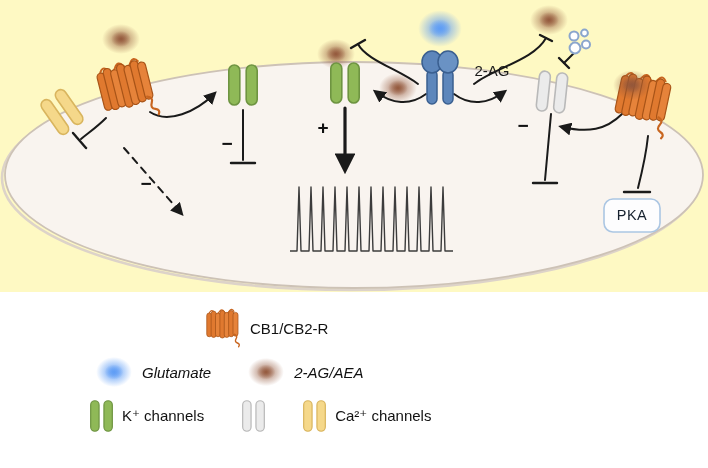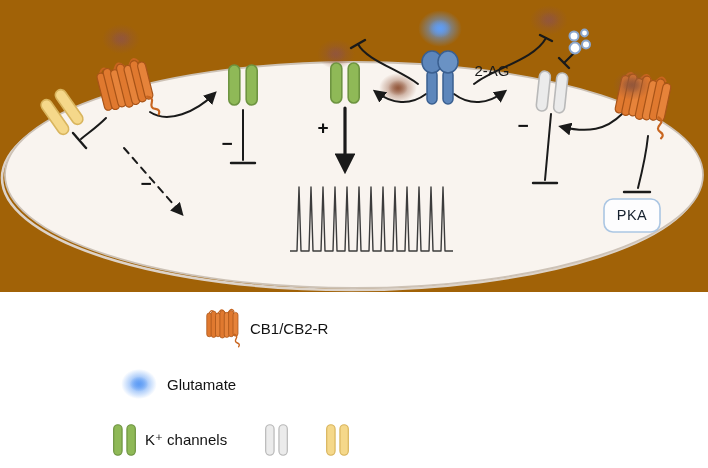--- a/index.html
+++ b/index.html
@@ -1,41 +1,41 @@
 <!DOCTYPE html>
 <html><head>
 <meta charset="utf-8">
 <style>
   html,body{margin:0;padding:0;background:#fff;}
   body{font-family:"Liberation Sans","DejaVu Sans",sans-serif;color:#111;}
-  .stage{position:relative;width:708px;height:468px;background:#a16207;overflow:hidden;text-align:right;}
+  .stage{position:relative;width:708px;height:468px;background:#fef9c3;overflow:hidden;text-align:right;}
   .diagram{position:absolute;top:0;left:0;width:708px;height:292px;}
   
   .cell{fill:#f9f4ef;stroke:#cdc2b6;stroke-width:1.8;}
   .cell-shadow{fill:none;stroke:#ddd3c9;stroke-width:2.6;}
   .stroke{fill:none;stroke:#1a1a1a;stroke-width:2;stroke-linecap:round;}
   .cap{stroke:#1a1a1a;stroke-width:2.4;stroke-linecap:round;}
   .dashed{stroke-dasharray:7 6;}
   .thick{stroke-width:3.2;}
   .spikes{fill:none;stroke:#3c3c3c;stroke-width:1.4;stroke-linejoin:round;}
   .pka-box{fill:#fdfdfe;stroke:#abc6e3;stroke-width:1.6;}
   svg text{font-family:"Liberation Sans","DejaVu Sans",sans-serif;}
   .t-2ag{font-size:15px;fill:#1b1b1b;}
   .t-sign{font-size:19px;font-weight:600;fill:#111;}
   .t-pka{font-size:14.5px;fill:#16212e;letter-spacing:.5px;}
   
   .ch-k{--ch-fill:#8fb957;--ch-stroke:#6e9441;}
   .ch-na{--ch-fill:#ebebeb;--ch-stroke:#b9b9b9;}
   .ch-ca{--ch-fill:#f5d88a;--ch-stroke:#d9b55e;}
   
-  .legend{position:absolute;top:292px;left:0;width:708px;height:176px;display:flex;flex-direction:column;gap:12px;padding-top:14px;box-sizing:border-box;background:#fff;}
+  .legend{position:absolute;top:292px;left:0;width:708px;height:176px;display:flex;flex-direction:column;padding-top:14px;box-sizing:border-box;background:#fff;}
   .lrow{display:flex;align-items:center;height:44px;}
   .lrow1{padding-left:205px;gap:70px;}
-  .lrow2{padding-left:120px;gap:36px;}
-  .lrow3{padding-left:113px;gap:38px;}
+  .lrow2{padding-left:95px;gap:36px;font-style:italic;}
+  .lrow3{padding-left:90px;gap:38px;}
   .litem{display:flex;align-items:center;gap:9px;}
   .llabel{font-size:15px;color:#121212;white-space:nowrap;}
   .defs-hidden{position:absolute;width:0;height:0;overflow:hidden;}
 </style>
 </head>
 <body>
 
 <svg class="defs-hidden" aria-hidden="true">
   <defs>
     <radialGradient id="grad-brown" cx="50%" cy="50%" r="50%">
@@ -180,35 +180,42 @@
       </div>
     </div>
 
     <div class="lrow lrow2">
       <div class="litem">
         <svg width="38" height="32" viewBox="0 0 40 34">
             <use href="#icon-blur-blue"></use>
           </svg>
         <span class="llabel">Glutamate</span>
       </div>
+      <div class="litem">
+        <svg width="38" height="32" viewBox="0 0 40 34">
+            <use href="#icon-blur-brown"></use>
+          </svg>
+        <span class="llabel">2-AG/AEA</span>
+      </div>
     </div>
 
     <div class="lrow lrow3">
       <div class="litem">
         <svg width="23" height="32" viewBox="0 0 30 42">
             <use href="#icon-channel" class="ch-k"></use>
           </svg>
         <span class="llabel">K⁺ channels</span>
       </div>
       <div class="litem">
         <svg width="23" height="32" viewBox="0 0 30 42">
             <use href="#icon-channel" class="ch-na"></use>
           </svg>
       </div>
       <div class="litem">
         <svg width="23" height="32" viewBox="0 0 30 42">
             <use href="#icon-channel" class="ch-ca"></use>
           </svg>
+        <span class="llabel">Ca²⁺ channels</span>
       </div>
     </div>
 
   </div>
 </div>
 
 </body></html>

